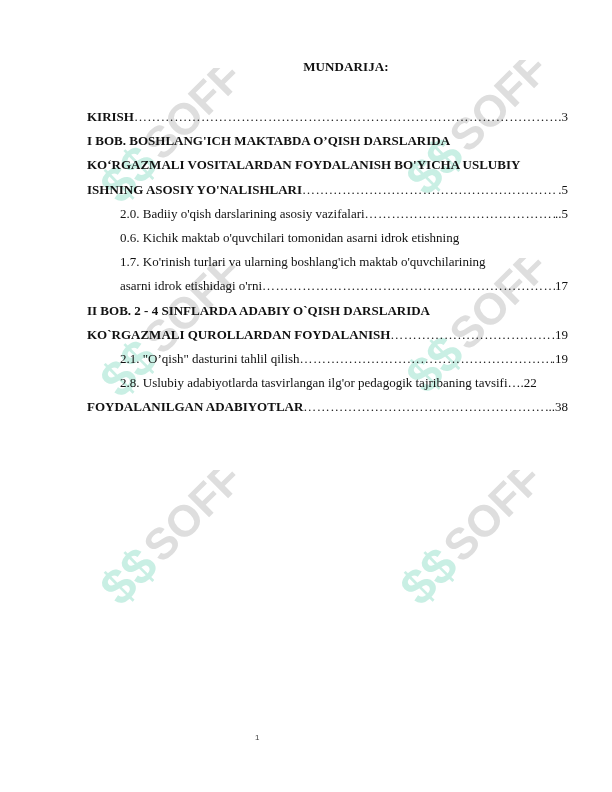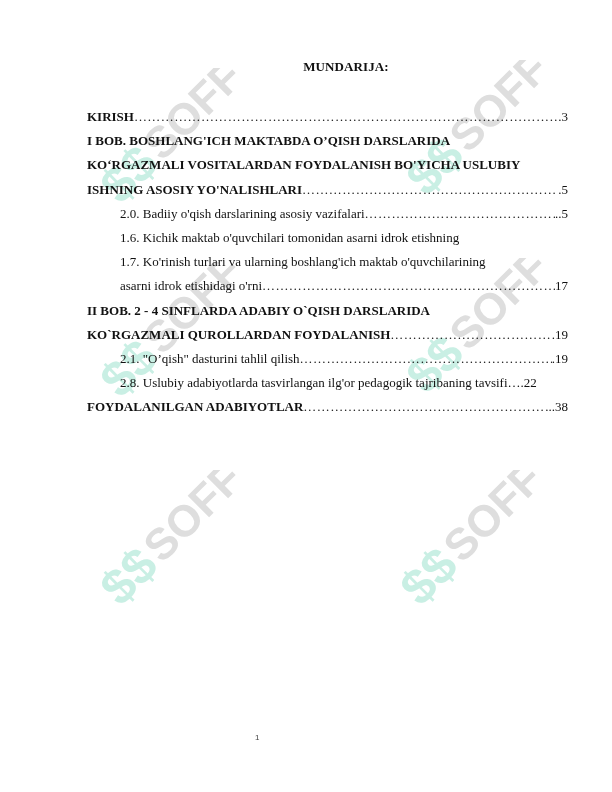--- a/index.html
+++ b/index.html
@@ -163,21 +163,21 @@
         <span class="page-num">.5</span>
       </div>
 
       <div class="line indent">
         <span class="text">2.0. Badiiy o'qish darslarining asosiy vazifalari</span>
         <span class="dots"></span>
         <span class="page-num">..5</span>
       </div>
 
       <div class="line indent">
-        <span class="text">1.6. Kichik maktab o'quvchilari tomonidan asarni idrok etishning</span>
+        <span class="text">0.6. Kichik maktab o'quvchilari tomonidan asarni idrok etishning</span>
       </div>
 
       <div class="line indent">
         <span class="text">1.7. Ko'rinish turlari va ularning boshlang'ich maktab o'quvchilarining</span>
       </div>
       <div class="line indent">
         <span class="text">asarni idrok etishidagi o'rni</span>
         <span class="dots"></span>
         <span class="page-num">17</span>
       </div>

